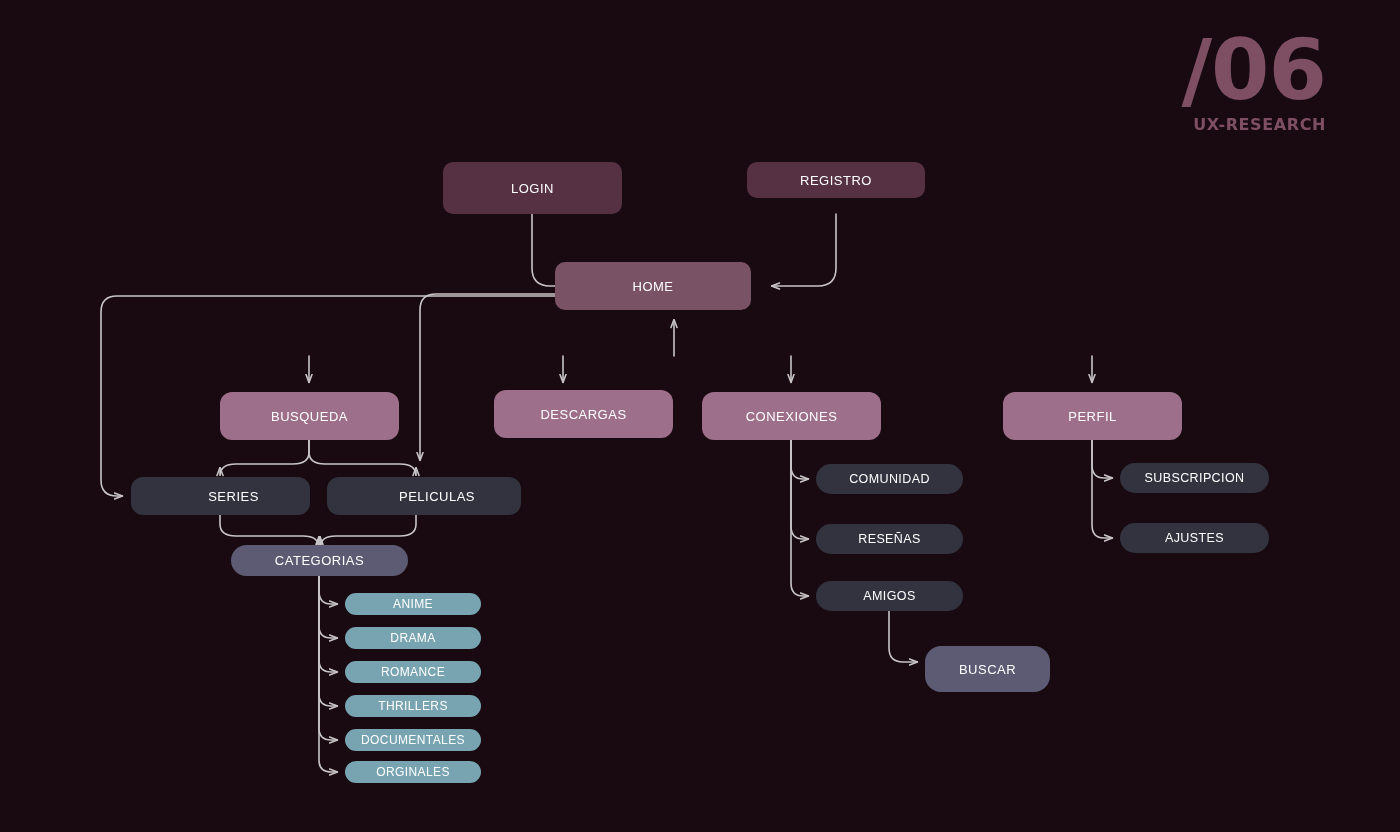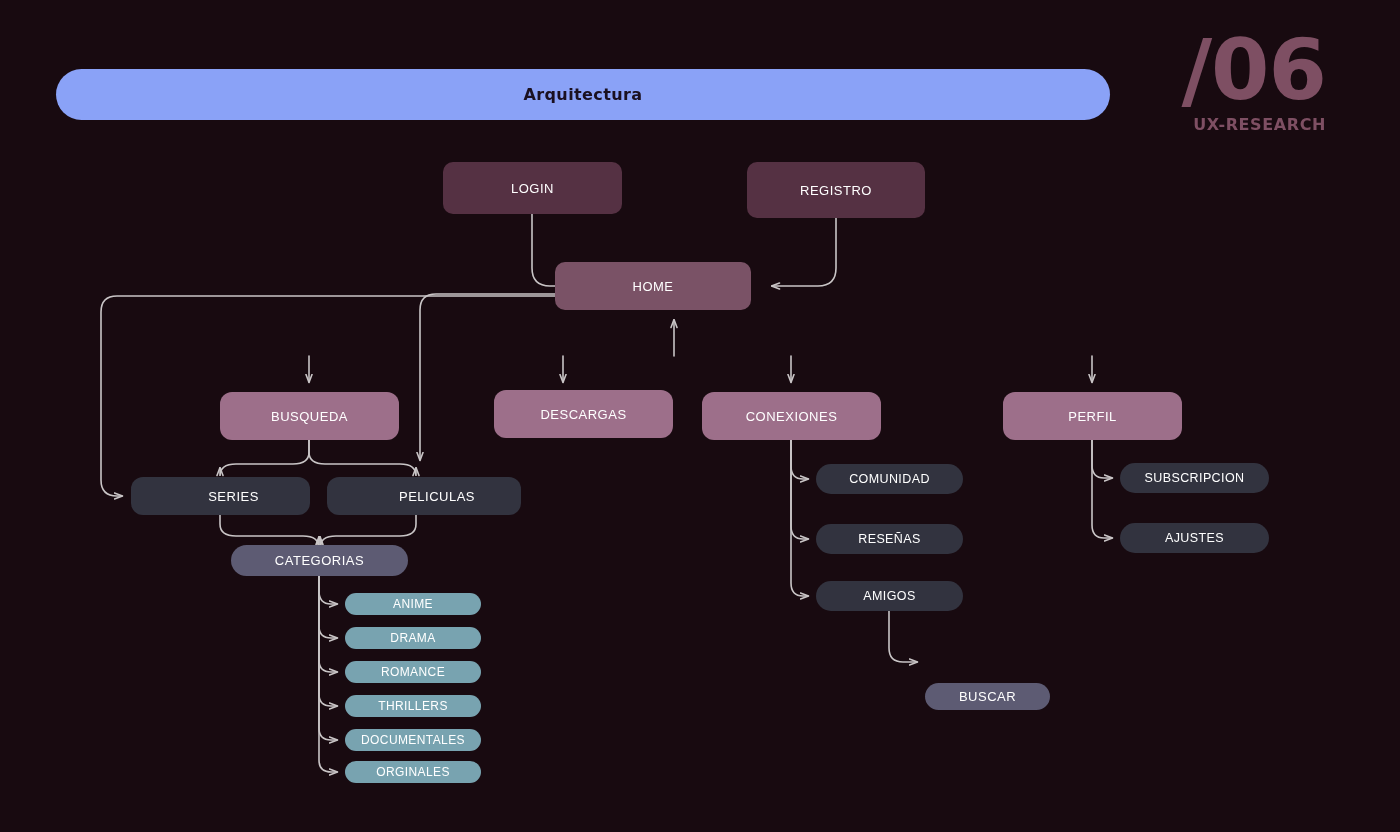--- a/index.html
+++ b/index.html
@@ -96,23 +96,20 @@
   .k-slate  { background: #32333f; border-radius: 12px; font-size: 13px; letter-spacing: .5px; padding-left: 26px; }
   .k-pillsl { background: #32333f; border-radius: 16px; font-size: 12.5px; letter-spacing: .4px; }
   .k-purple { background: #5d5b73; border-radius: 16px; font-size: 13px; letter-spacing: .5px; }
   .k-cat    { background: #78a3b0; border-radius: 11px; font-size: 12px; letter-spacing: .4px; }
 </style>
 </head>
 <body>
 
 <div id="canvas">
 
-  <div class="title-bar">
-    <span class="title-text">Arquitectura</span>
-  </div>
 
   <div class="badge">
     <span class="num">/06</span>
     <span class="sub">UX-RESEARCH</span>
   </div>
 
   <svg id="wires" viewBox="0 0 1400 832">
     <defs>
       <marker id="ah" markerWidth="10" markerHeight="10" refX="8.5" refY="4" orient="auto" markerUnits="userSpaceOnUse">
         <path d="M1,1 L9,4 L1,7" fill="none" stroke="#c9c5c6" stroke-width="1.6" stroke-linecap="round" stroke-linejoin="round"></path>
@@ -161,21 +158,21 @@
       <path d="M889,611 L889,648 Q889,662 903,662 L917,662"></path>
 
       <path d="M1092,440 L1092,465 Q1092,478 1104,478 L1112,478"></path>
       <path d="M1092,440 L1092,525 Q1092,538 1104,538 L1112,538"></path>
     </g>
   </svg>
 
   <div class="node k-auth" style="left:443px;top:162px;width:179px;height:52px;">
       <span>LOGIN</span>
     </div>
-  <div class="node k-auth" style="left:747px;top:162px;width:178px;height:56px;">
+  <div class="node k-auth" style="left:747px;top:162px;width:178px;height:36px;">
       <span>REGISTRO</span>
     </div>
   <div class="node k-home" style="left:555px;top:262px;width:196px;height:48px;">
       <span>HOME</span>
     </div>
 
   <div class="node k-major" style="left:220px;top:392px;width:179px;height:48px;">
       <span>BUSQUEDA</span>
     </div>
   <div class="node k-major" style="left:473px;top:390px;width:179px;height:48px;margin-left:21px;">
@@ -200,21 +197,21 @@
 
   <div class="node k-pillsl" style="left:816px;top:464px;width:147px;height:30px;">
       <span>COMUNIDAD</span>
     </div>
   <div class="node k-pillsl" style="left:816px;top:524px;width:147px;height:30px;">
       <span>RESEÑAS</span>
     </div>
   <div class="node k-pillsl" style="left:816px;top:581px;width:147px;height:30px;">
       <span>AMIGOS</span>
     </div>
-  <div class="node k-purple" style="left:925px;top:683px;width:125px;height:27px;">
+  <div class="node k-purple" style="left:925px;top:646px;width:125px;height:46px;">
       <span>BUSCAR</span>
     </div>
 
   <div class="node k-pillsl" style="left:1120px;top:463px;width:149px;height:30px;">
       <span>SUBSCRIPCION</span>
     </div>
   <div class="node k-pillsl" style="left:1120px;top:523px;width:149px;height:30px;">
       <span>AJUSTES</span>
     </div>
 

